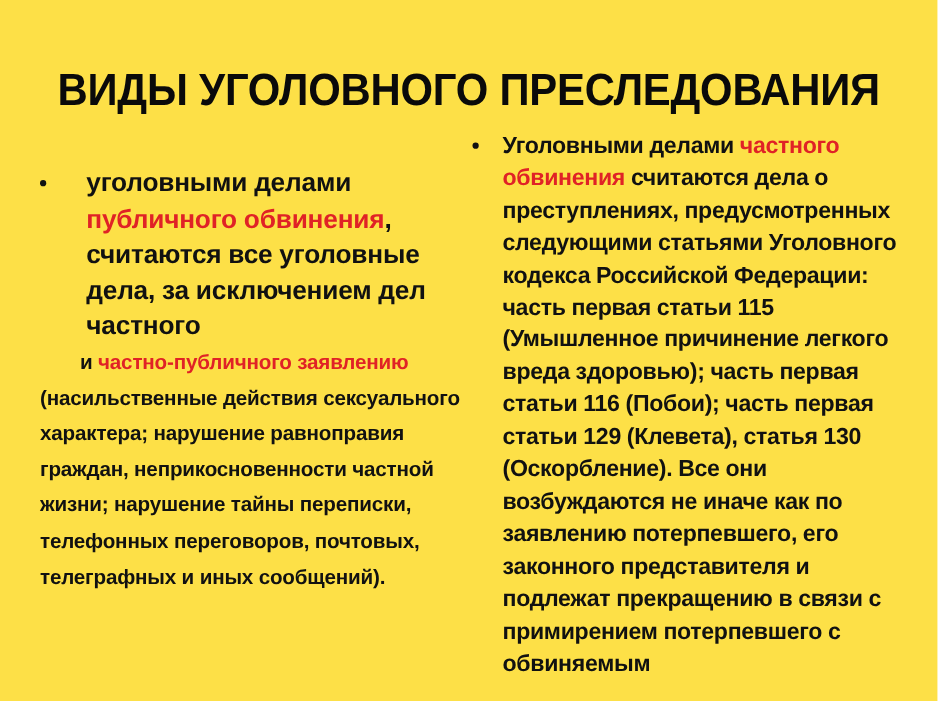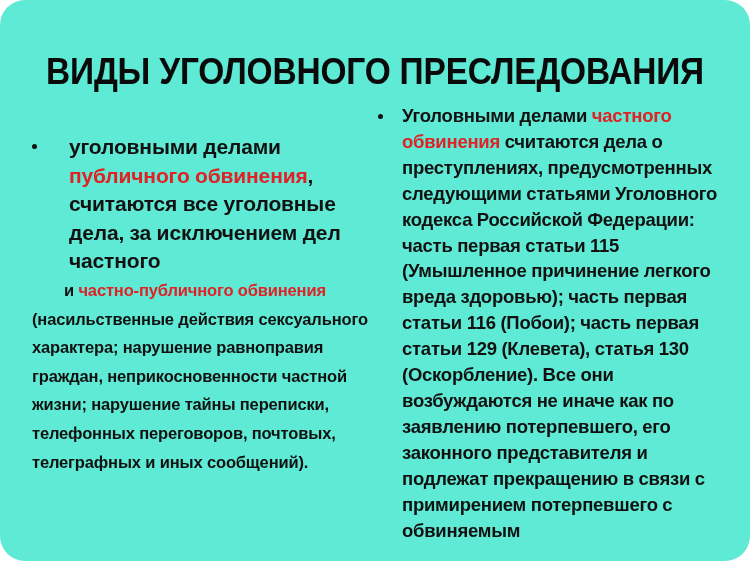--- a/index.html
+++ b/index.html
@@ -14,22 +14,21 @@
     position: relative;
     overflow: hidden;
     font-family: "Liberation Sans", "DejaVu Sans", sans-serif;
     color: #000000;
     -webkit-font-smoothing: antialiased;
   }
 
   .slide {
     position: absolute;
     inset: 0;
-    background: #5eead4;
-    border-radius: 25px;
+    background: #fde047;
   }
 
   
   .slide-title {
     position: absolute;
     left: 0;
     right: 0;
     top: 26px;
     text-align: center;
     font-family: "Liberation Sans Narrow", "Liberation Sans", "DejaVu Sans Condensed", sans-serif;
@@ -136,21 +135,21 @@
 
   <div class="columns">
 
     <div class="col col-left">
 
       <div class="bullet-block">
         <span class="bullet-dot"></span>
         <span class="bullet-text"><span>уголовными делами </span><span class="hl">публичного обвинения</span><span>, считаются все уголовные дела, за исключением дел частного</span></span>
       </div>
 
-      <div class="hanging"><span class="indent-line"><span>и </span><span class="hl">частно-публичного обвинения</span></span><span>(насильственные действия сексуального характера; нарушение равноправия граждан, неприкосновенности частной жизни; нарушение тайны переписки, телефонных переговоров, почтовых, телеграфных и иных сообщений).</span></div>
+      <div class="hanging"><span class="indent-line"><span>и </span><span class="hl">частно-публичного заявлению</span></span><span>(насильственные действия сексуального характера; нарушение равноправия граждан, неприкосновенности частной жизни; нарушение тайны переписки, телефонных переговоров, почтовых, телеграфных и иных сообщений).</span></div>
 
     </div>
 
     <div class="col col-right">
 
       <div class="bullet-block">
         <span class="bullet-dot"></span>
         <span class="bullet-text"><span>Уголовными делами </span><span class="hl">частного обвинения</span><span> считаются дела о преступлениях, предусмотренных следующими статьями Уголовного кодекса Российской Федерации: часть первая статьи 115 (Умышленное причинение легкого вреда здоровью); часть первая статьи 116 (Побои); часть первая статьи 129 (Клевета), статья 130 (Оскорбление). Все они возбуждаются не иначе как по заявлению потерпевшего, его законного представителя и подлежат прекращению в связи с примирением потерпевшего с обвиняемым</span></span>
       </div>
 

